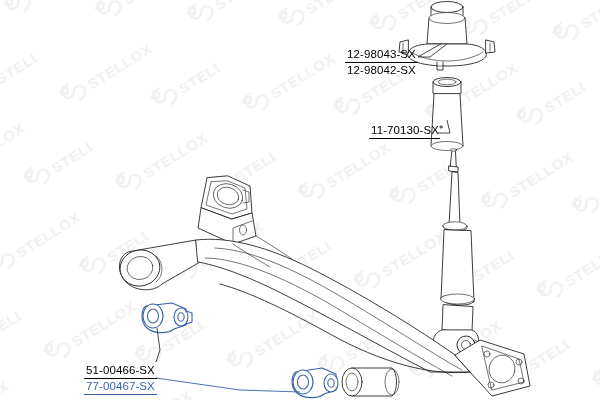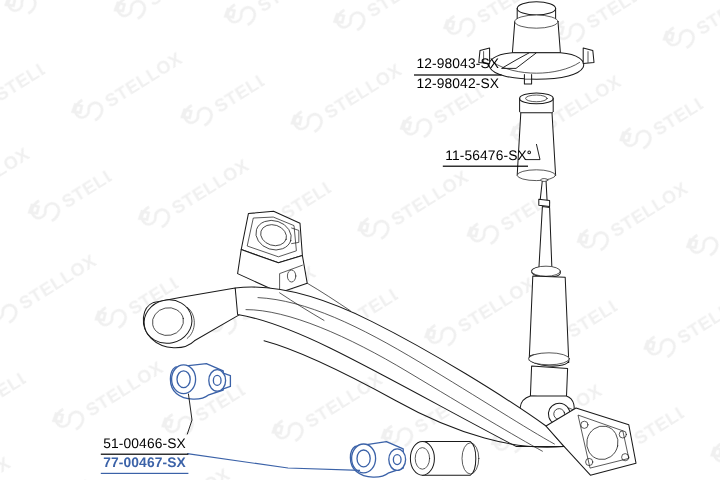--- a/index.html
+++ b/index.html
@@ -40,21 +40,21 @@
   .leader{fill:none;stroke:#1a1a1a;stroke-width:0.8;}
   .leader-b{fill:none;stroke:#3b62a8;stroke-width:0.9;}
   .lbl{
     position:absolute;
     font-family:"Liberation Sans", sans-serif;
     font-size:11.5px;
     color:#000000;
     white-space:nowrap;
     letter-spacing:0.1px;
   }
-  .lbl.blue{color:#3b62a8;font-weight:bold;}
+  .lbl.blue{color:#3b62a8;}
   .lbl-rule{
     position:absolute;
     height:0;
     border-top:1px solid #000000;
   }
   .lbl-rule.blue{border-top-color:#3b62a8;}
 </style>
 </head>
 <body>
 
@@ -254,21 +254,21 @@
     </g>
   </svg>
 
   <div class="layer" style="pointer-events:none;">
 
     <div class="lbl" style="left:347px;top:48px;">12-98043-SX</div>
     <div class="lbl-rule" style="left:345px;top:62px;width:73px;"></div>
 
     <div class="lbl" style="left:347px;top:64px;">12-98042-SX</div>
 
-    <div class="lbl" style="left:371px;top:124px;">11-56476-SX</div>
+    <div class="lbl" style="left:371px;top:124px;">11-70130-SX</div>
     <div class="lbl-rule" style="left:369px;top:138px;width:71px;"></div>
 
     <div class="lbl" style="left:86px;top:364px;">51-00466-SX</div>
     <div class="lbl-rule" style="left:84px;top:378px;width:73px;"></div>
 
     <div class="lbl blue" style="left:86px;top:380px;">77-00467-SX</div>
     <div class="lbl-rule blue" style="left:84px;top:394px;width:73px;"></div>
   </div>
 
 </div>

